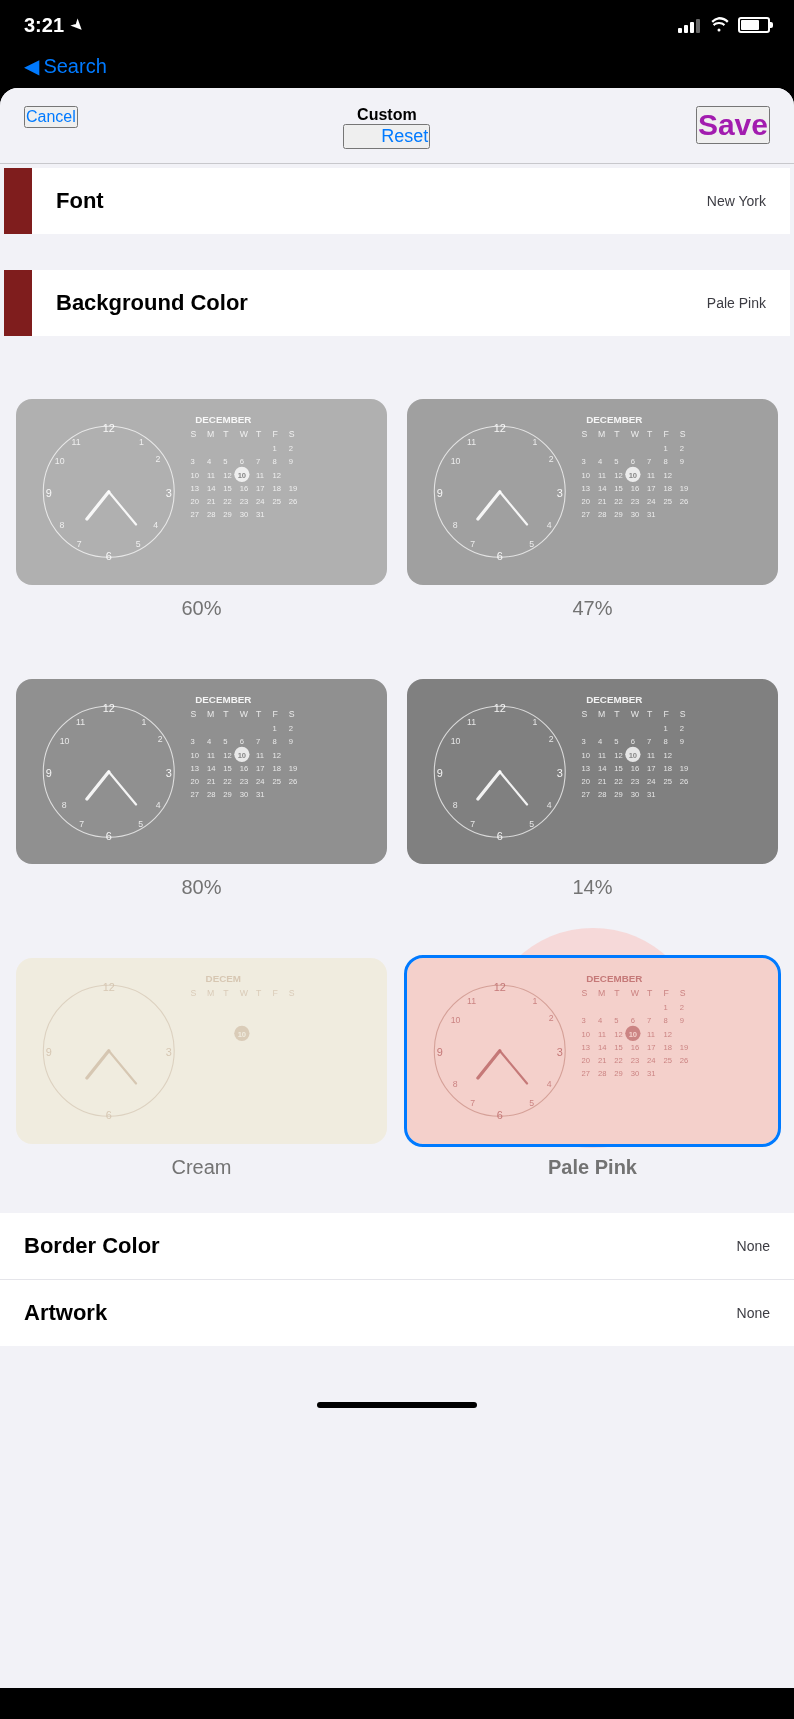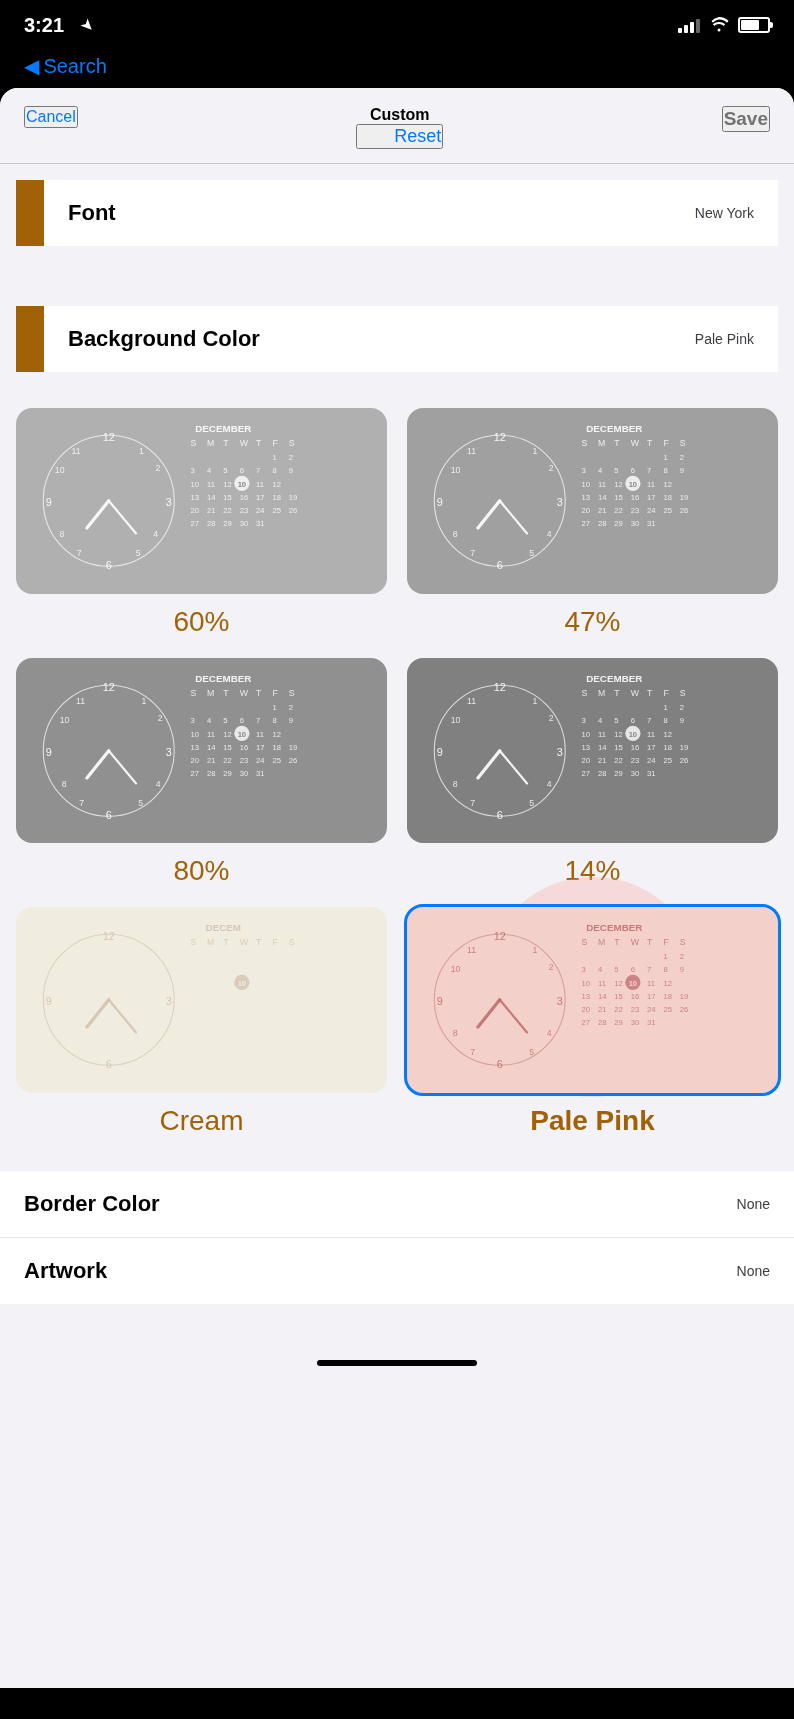--- a/index.html
+++ b/index.html
@@ -19,21 +19,21 @@
       align-items: center;
       justify-content: space-between;
       padding: 0 24px;
     }
     .status-time {
       color: #fff;
       font-size: 20px;
       font-weight: 600;
       display: flex;
       align-items: center;
-      gap: 18px;
+      gap: 8px;
     }
     .status-right {
       display: flex;
       align-items: center;
       gap: 8px;
     }
     .signal-bars {
       display: flex;
       align-items: flex-end;
       gap: 2px;
@@ -120,29 +120,29 @@
       color: #000;
       display: block;
     }
     .nav-reset {
       color: #007AFF;
       font-size: 18px;
       font-weight: 400;
       padding-left: 36px;
     }
     .nav-save {
-      color: #737373;
-      font-size: 19px;
+      color: #a21caf;
+      font-size: 30px;
       font-weight: 600;
     }
 
     
     .settings-group {
-      background: #a16207;
-      margin: 16px;
+      background: #7f1d1d;
+      margin: 4px;
       padding-left: 28px;
     }
     .settings-row {
       display: flex;
       align-items: center;
       justify-content: space-between;
       padding: 20px 24px;
       background: #fff;
       border-bottom: 1px solid #e5e5ea;
     }
@@ -173,39 +173,40 @@
     .color-grid {
       display: grid;
       grid-template-columns: 1fr 1fr;
       gap: 20px;
     }
     .color-item {
       display: flex;
       flex-direction: column;
       align-items: center;
       gap: 12px;
+      margin-top: 39px;
     }
     .widget-preview {
       width: 100%;
       aspect-ratio: 2/1;
       border-radius: 16px;
       position: relative;
       overflow: hidden;
       display: flex;
       align-items: center;
       justify-content: center;
     }
     .widget-preview.selected {
       outline: 3px solid #007AFF;
       outline-offset: 0px;
     }
     .color-label {
-      font-size: 28px;
+      font-size: 20px;
       font-weight: 400;
-      color: #a16207;
+      color: #737373;
     }
 
     
     .widget-inner {
       width: 100%;
       height: 100%;
     }
 
     
     .bottom-rows {

